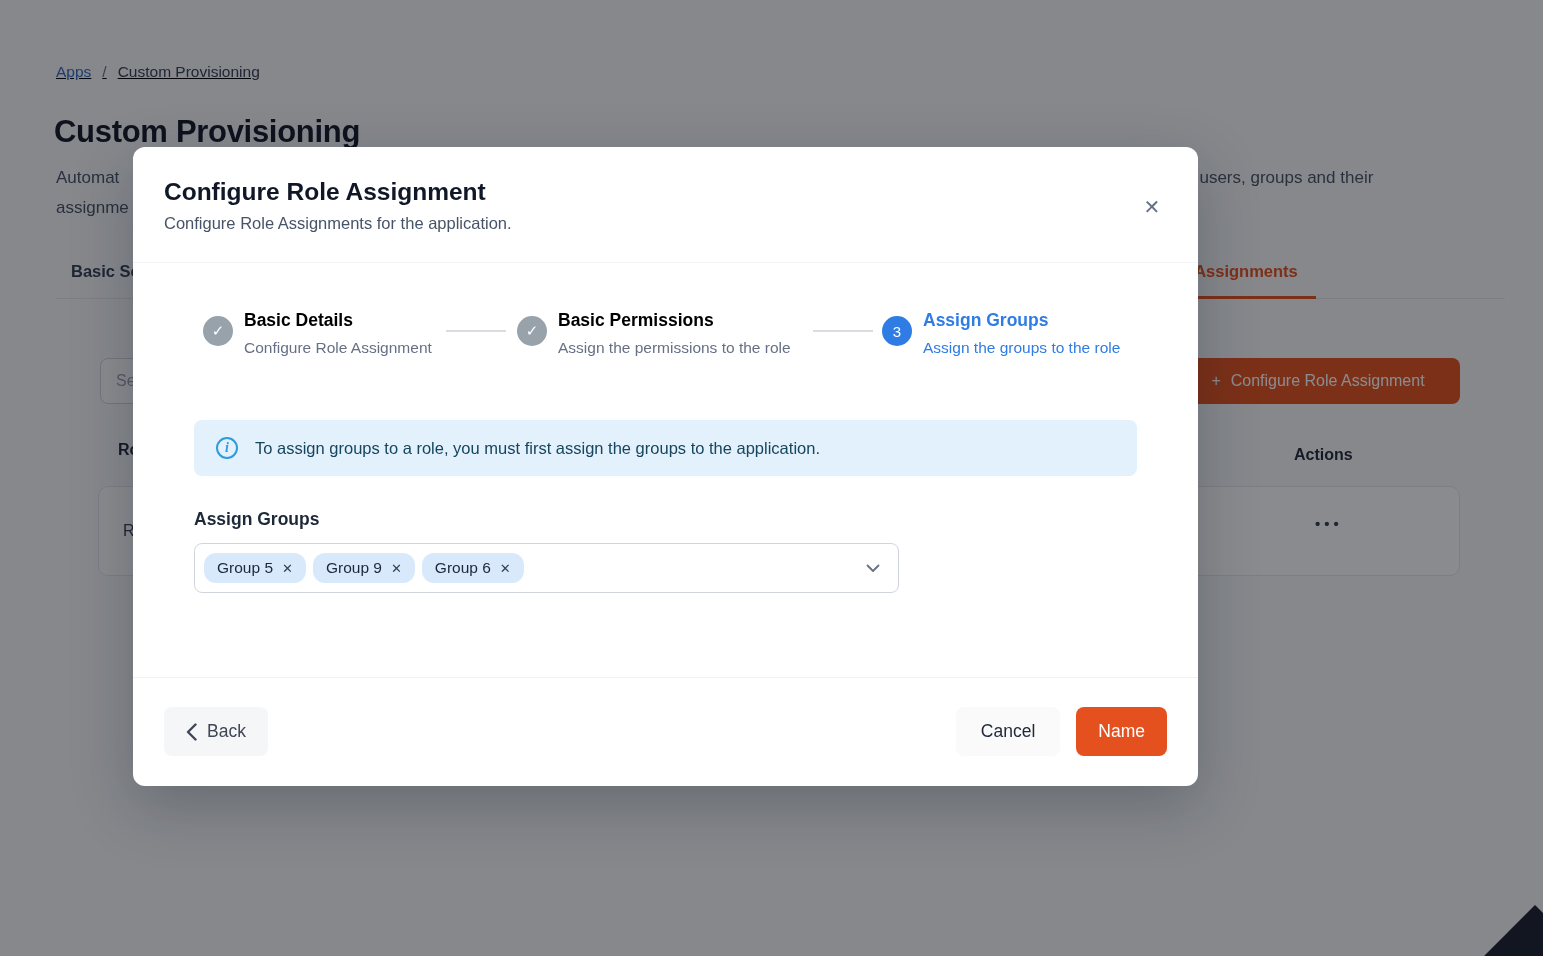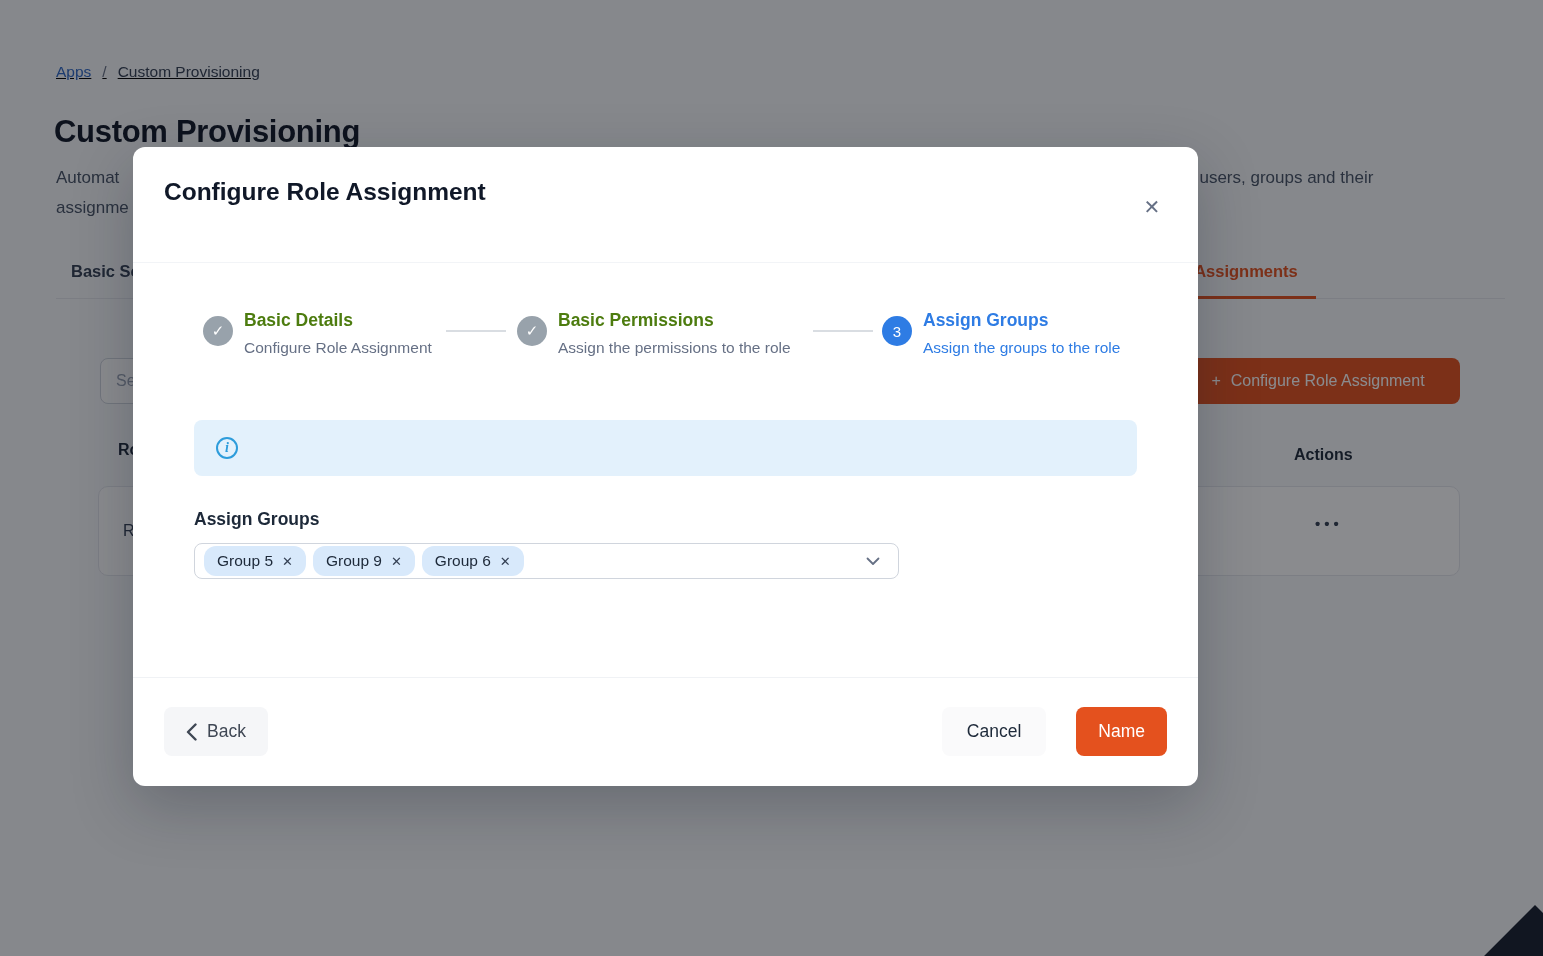--- a/index.html
+++ b/index.html
@@ -40,36 +40,36 @@
   .close { position:absolute; right:30px; top:44px; width:32px; height:32px; background:none; border:none; font-size:20px; color:#667085; cursor:pointer; }
   .m-body { position:relative; padding:0 61px; }
   .stepper { position:relative; height:70px; margin-top:42px; }
   .step { position:absolute; top:0; display:flex; gap:11px; cursor:pointer; }
   .s1 { left:9px; } .s2 { left:323px; } .s3 { left:688px; }
   .conn { position:absolute; top:25px; width:60px; border-top:2px solid #D9DDE2; }
   .c1 { left:252px; } .c2 { left:619px; }
   .badge { width:30px; height:30px; border-radius:50%; margin-top:11px; display:flex; align-items:center; justify-content:center; font-size:15px; color:#fff; flex:none; }
   .badge.done { background:#98A2AB; }
   .badge.current { background:#2E7CE4; }
-  .st-t { font-size:17.5px; font-weight:700; color:#4d7c0f; margin-top:5px; }
+  .st-t { font-size:17.5px; font-weight:700; color:#000000; margin-top:5px; }
   .st-s { font-size:15.5px; color:#667085; margin-top:8px; }
   .s3 .st-t, .s3 .st-s { color:#2E7CE4; }
   .banner { margin-top:45px; height:56px; background:#E3F1FC; border-radius:8px; display:flex; align-items:center; padding:0 22px; gap:17px; }
   .info-ic { width:22px; height:22px; flex:none; border:2px solid #2D9CDB; border-radius:50%; color:#2D9CDB; display:flex; align-items:center; justify-content:center; font:italic 700 14px "Liberation Serif", serif; }
   .banner-text { font-size:16.5px; color:#16455E; }
   .f-label { margin-top:33px; font-size:17.5px; font-weight:700; color:#1D2939; }
   .f-hint { margin-top:11px; font-size:15.5px; color:#667085; }
-  .select { margin-top:13px; width:705px; height:36px; border:1px solid #D0D5DD; border-radius:8px; background:#fff; display:flex; align-items:center; padding:0 16px 0 9px; gap:7px; cursor:pointer; }
+  .select { margin-top:13px; width:705px; height:50px; border:1px solid #D0D5DD; border-radius:8px; background:#fff; display:flex; align-items:center; padding:0 16px 0 9px; gap:7px; cursor:pointer; }
   .chip { display:flex; align-items:center; gap:9px; background:#D8E9FB; border-radius:12px; padding:6px 13px; font-size:15.5px; color:#1D2939; }
   .chip-x { font-size:13px; color:#344054; cursor:pointer; }
   .chev { margin-left:auto; flex:none; }
   .m-footer { position:absolute; left:0; right:0; bottom:0; height:109px; border-top:1px solid #F0F2F5; padding:29px 31px 0 31px; display:flex; justify-content:space-between; align-items:flex-start; }
   .btn { height:49px; border:none; border-radius:8px; font-size:17.5px; cursor:pointer; font-family:"Liberation Sans",sans-serif; display:flex; align-items:center; }
   .back { padding:0 22px; background:#F5F6F8; color:#3F4754; font-weight:400; gap:10px; }
-  .fr { display:flex; gap:30px; }
+  .fr { display:flex; gap:16px; }
   .cancel { padding:0 25px; background:#FAFAFB; color:#1D2939; }
   .save { padding:0 22px; background:#E4511E; color:#fff; }
 </style>
 </head>
 <body>
 
 <div class="page">
   <div class="breadcrumb">
     <a class="bc-link">Apps</a>
     <span class="bc-sep">/</span>
@@ -99,20 +99,21 @@
   </div>
 
   <div class="corner-blob"></div>
 </div>
 
 <div class="overlay"></div>
 
 <div class="modal">
   <div class="m-header">
     <h2 class="m-title">Configure Role Assignment</h2>
+    <p class="m-sub">Configure Role Assignments for the application.</p>
     <button class="close">✕</button>
   </div>
 
   <div class="m-body">
     <div class="stepper">
       <div class="step s1">
         <div class="badge done">✓</div>
         <div>
           <div class="st-t">Basic Details</div>
           <div class="st-s">Configure Role Assignment</div>
@@ -131,20 +132,21 @@
         <div class="badge current">3</div>
         <div>
           <div class="st-t">Assign Groups</div>
           <div class="st-s">Assign the groups to the role</div>
         </div>
       </div>
     </div>
 
     <div class="banner">
       <div class="info-ic">i</div>
+      <span class="banner-text">To assign groups to a role, you must first assign the groups to the application.</span>
     </div>
 
     <div class="f-label">Assign Groups</div>
 
     <div class="select">
       <span class="chip">
         <span>Group 5</span>
         <span class="chip-x">✕</span>
       </span>
       <span class="chip">

